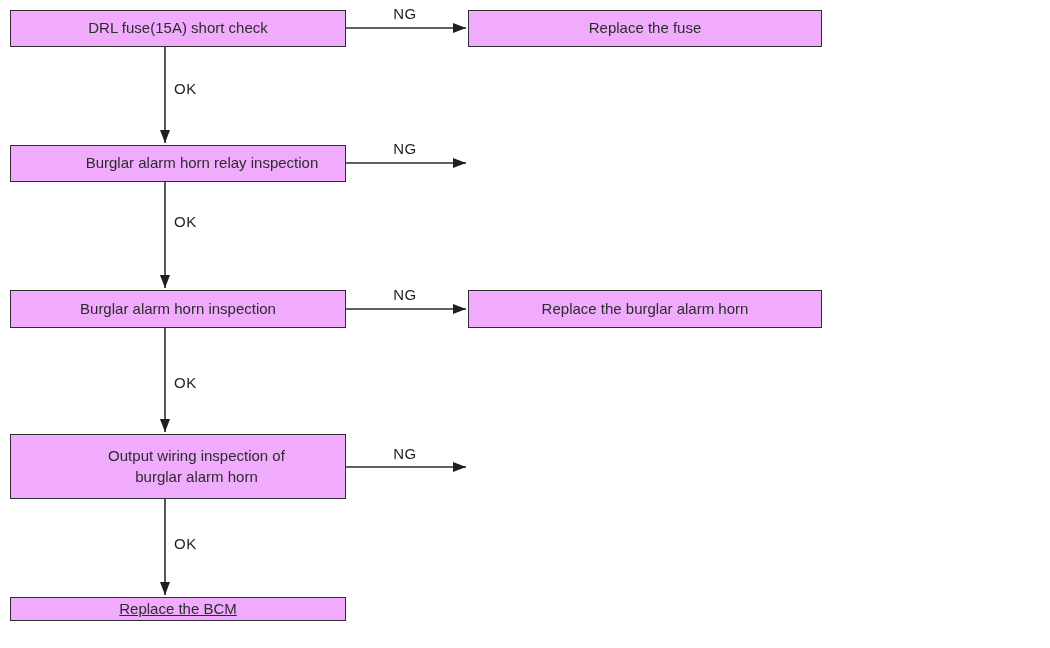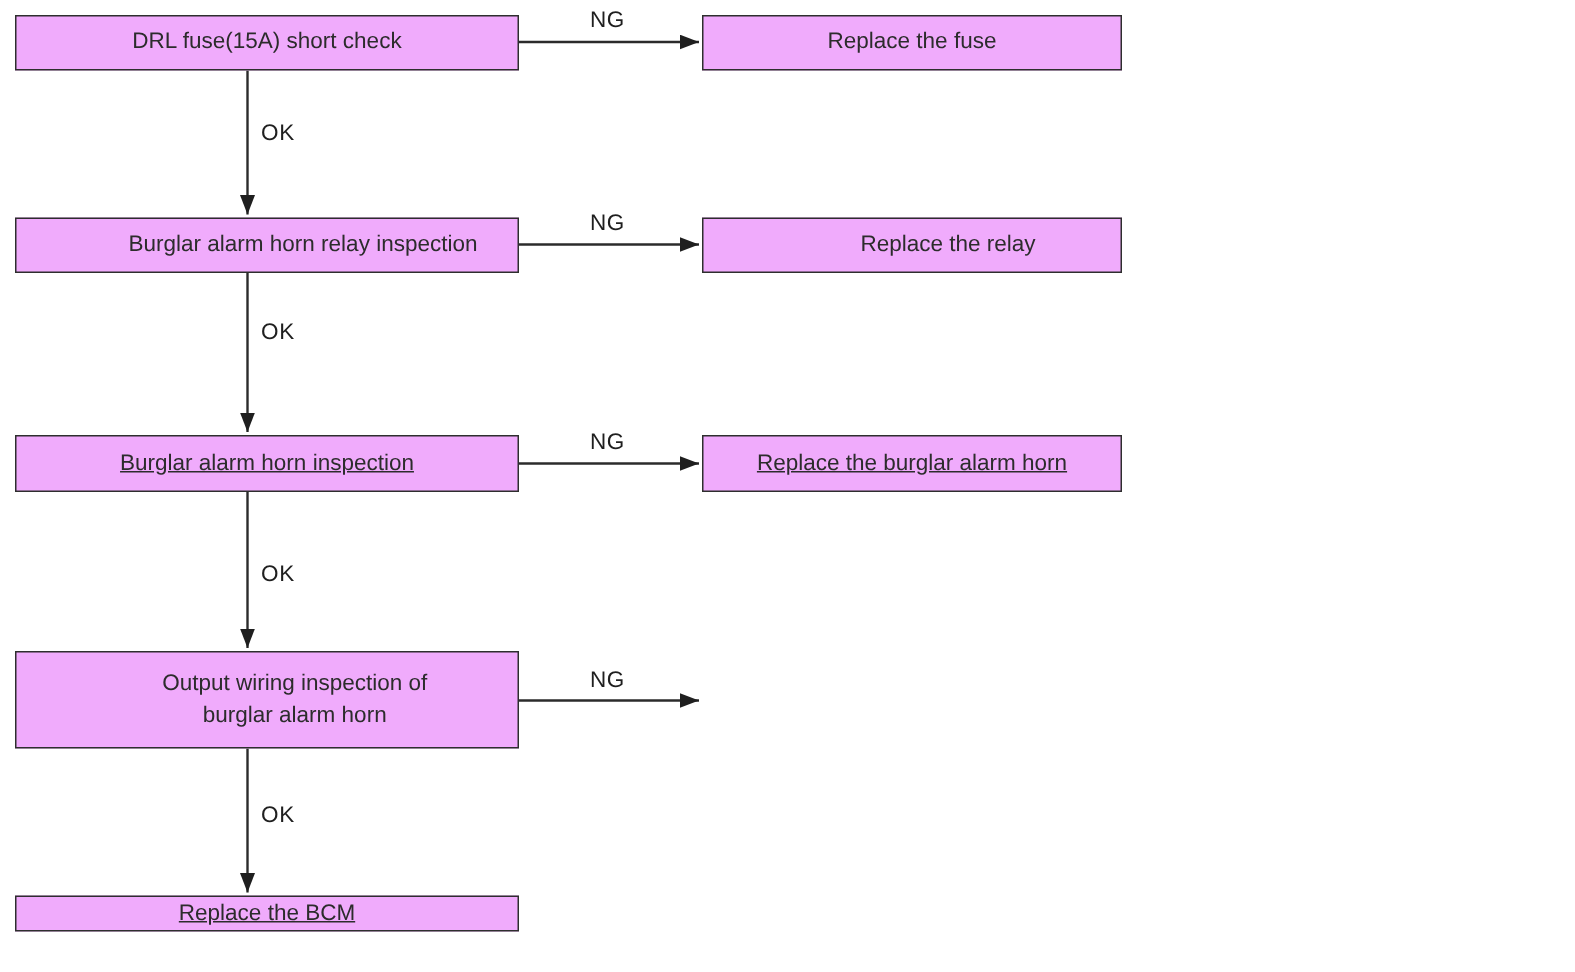--- a/index.html
+++ b/index.html
@@ -38,24 +38,24 @@
     position: absolute;
     font-size: 15px;
     font-weight: normal;
     color: #1f1f1f;
     letter-spacing: 0.5px;
   }
   .ng-label { transform: translateX(-50%); }
 
   
   .l-col  { left: 10px;  width: 336px; }
-  .r-col  { left: 468px; width: 280px; }
+  .r-col  { left: 468px; width: 354px; }
   .row1   { top: 10px;  height: 37px; }
   .row2   { top: 145px; height: 37px; padding-left: 48px; }
-  .row3   { top: 290px; height: 38px; text-decoration: underline; }
+  .row3   { top: 290px; height: 38px; }
   .row4   { top: 434px; height: 65px; padding-left: 37px; }
   .row5   { top: 597px; height: 24px; text-decoration: underline; }
 </style>
 </head>
 <body>
 
 <div id="canvas">
 
   <svg id="arrow-layer" xmlns="http://www.w3.org/2000/svg" width="1050" height="648">
     <defs>
@@ -76,21 +76,20 @@
   </svg>
 
   <div class="box l-col row1">DRL fuse(15A) short check</div>
   <div class="box l-col row2">Burglar alarm horn relay inspection</div>
   <div class="box l-col row3">Burglar alarm horn inspection</div>
   <div class="box l-col row4">Output wiring inspection of
 burglar alarm horn</div>
   <div class="box l-col row5">Replace the BCM</div>
 
   <div class="box r-col row1">Replace the fuse</div>
-  <div class="box r-col row2">Replace the relay</div>
   <div class="box r-col row3">Replace the burglar alarm horn</div>
 
   <span class="edge-label ng-label" style="left:405px; top:5px;">NG</span>
   <span class="edge-label ng-label" style="left:405px; top:140px;">NG</span>
   <span class="edge-label ng-label" style="left:405px; top:286px;">NG</span>
   <span class="edge-label ng-label" style="left:405px; top:445px;">NG</span>
 
   <span class="edge-label" style="left:174px; top:80px;">OK</span>
   <span class="edge-label" style="left:174px; top:213px;">OK</span>
   <span class="edge-label" style="left:174px; top:374px;">OK</span>

